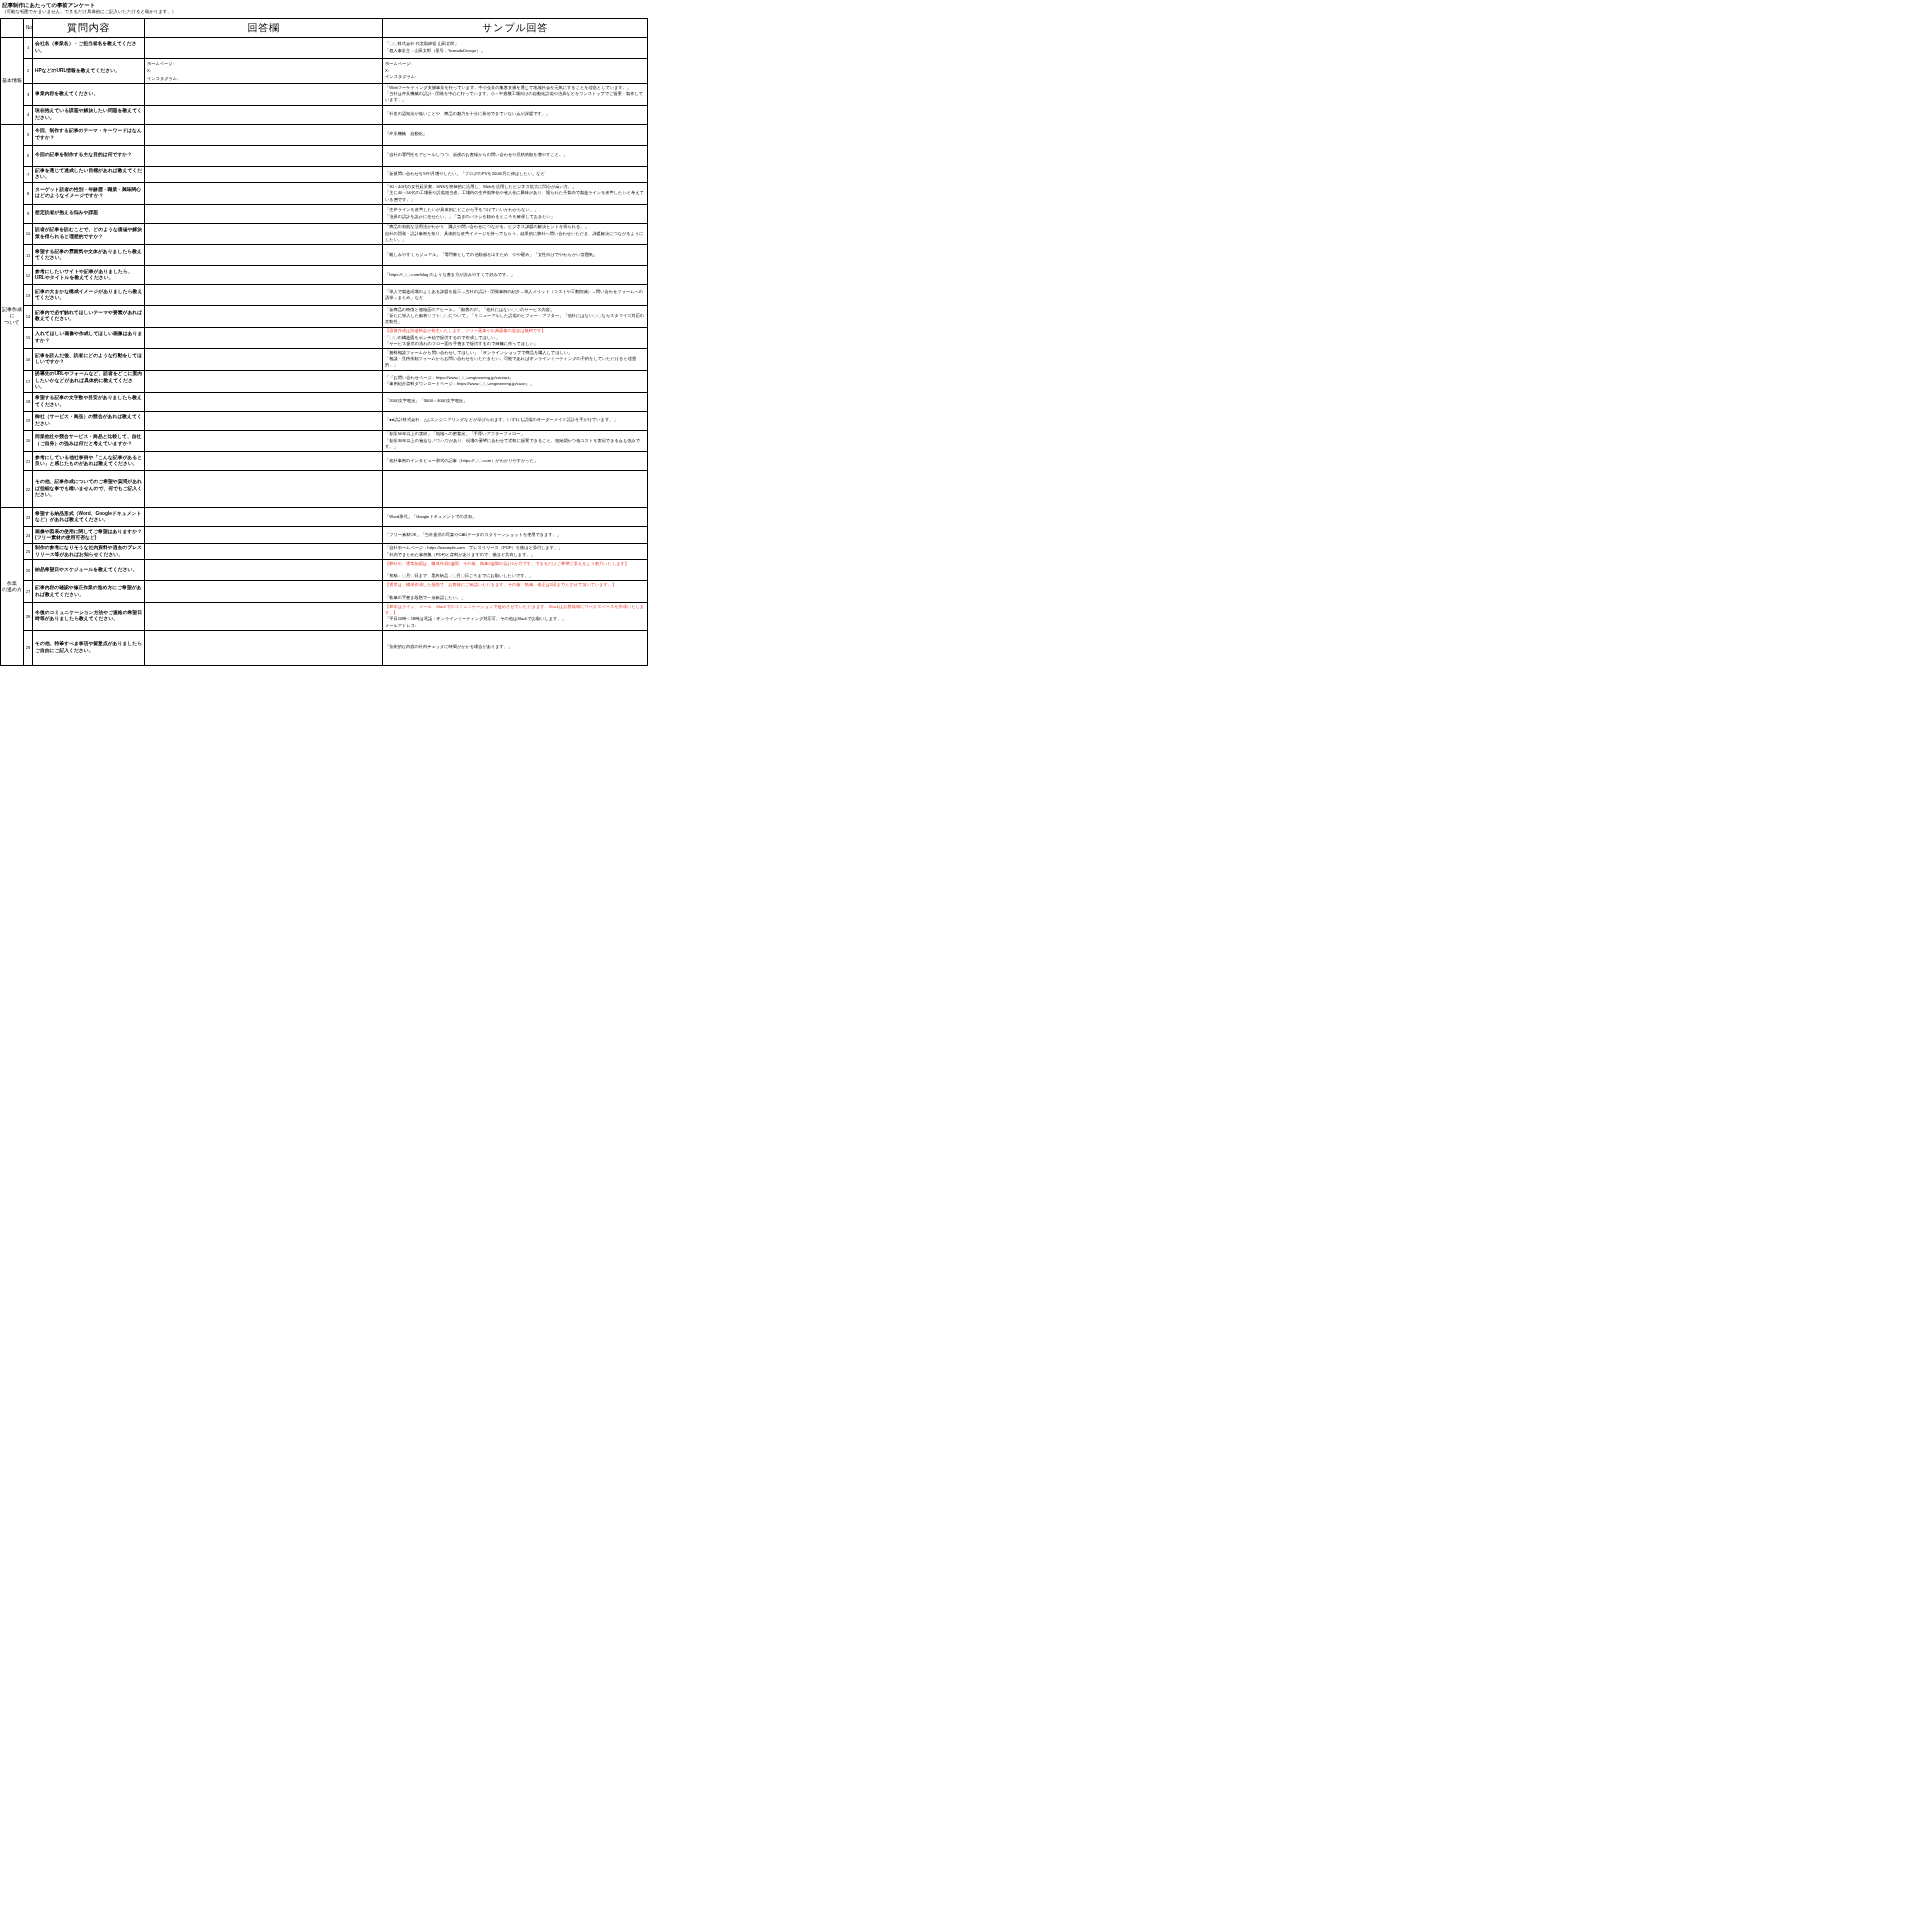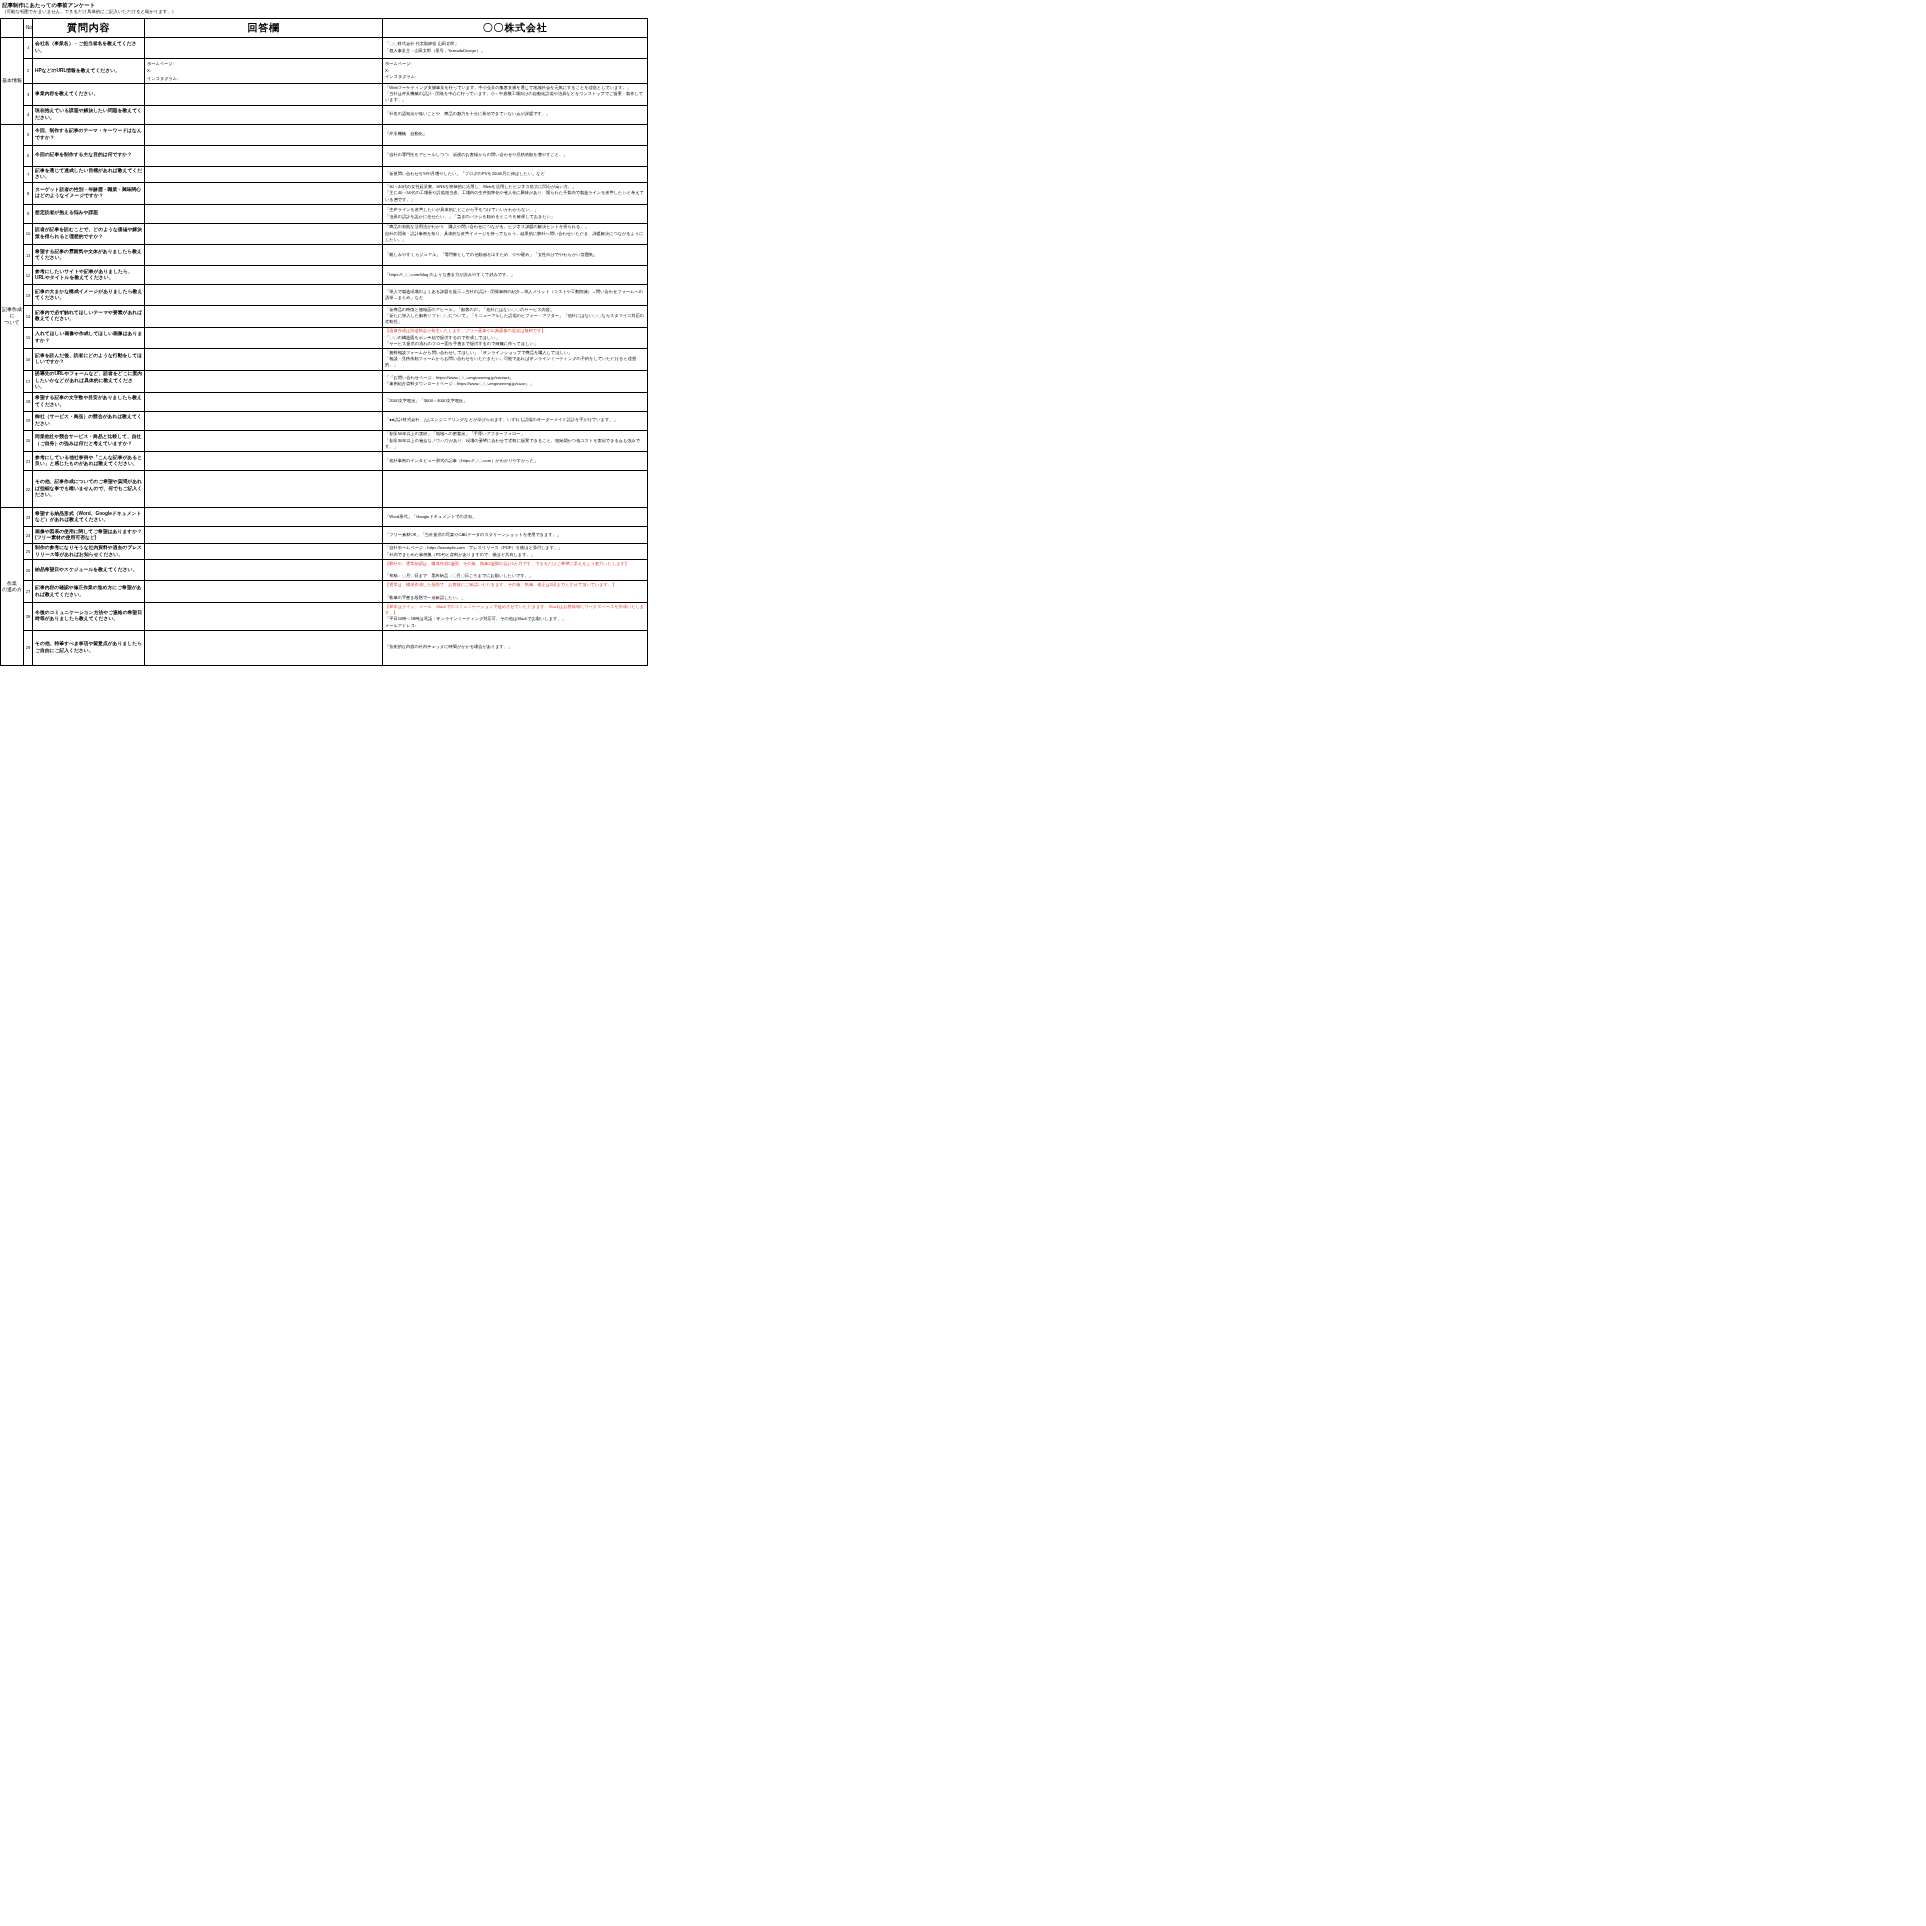--- a/index.html
+++ b/index.html
@@ -8,21 +8,21 @@
   .title-block{padding:2.3px 0 1.5px 2.3px;}
   .title-main{font-size:5.4px;font-weight:bold;line-height:1.25;}
   .title-sub{font-size:4.4px;line-height:1.3;}
   table.survey{border-collapse:collapse;table-layout:fixed;width:647px;
     border:0.8px solid #000;margin-top:1.5px;}
   col.c-cat{width:23px;} col.c-no{width:9.2px;} col.c-q{width:112px;}
   col.c-ans{width:238px;} col.c-sample{width:265px;}
   th,td{border:0.4px solid #000;vertical-align:middle;padding:0.8px 1.9px;
     overflow:hidden;box-sizing:border-box;}
   thead tr{height:19px;}
-  th{background:#fff;font-weight:bold;}
+  th{background:#fff;font-weight:normal;}
   th.big{font-size:10px;letter-spacing:0.8px;}
   th.small{font-size:4.6px;font-weight:normal;}
   td.cat{font-size:5px;text-align:center;white-space:pre-line;line-height:1.35;padding:0.8px 0.4px;}
   td.no{font-size:4.2px;text-align:center;padding:0.8px 0.4px;}
   td.q{font-size:4.8px;font-weight:600;line-height:1.35;white-space:pre-line;}
   td.ans{font-size:4.2px;line-height:1.8;white-space:pre-line;vertical-align:middle;}
   td.sample{font-size:4.2px;line-height:1.5;}
   td.sample .line{min-height:1.1em;}
   td.sample .red{color:#e8392b;}
   tr.group-start td{border-top:0.8px solid #000;}
@@ -44,21 +44,21 @@
         <col class="c-q">
         <col class="c-ans">
         <col class="c-sample">
     </colgroup>
     <thead>
       <tr>
         <th class="small"></th>
         <th class="small">No.</th>
         <th class="big">質問内容</th>
         <th class="big">回答欄</th>
-        <th class="big">〇〇株式会社</th>
+        <th class="big">サンプル回答</th>
       </tr>
     </thead>
     <tbody id="tbody">
         <tr class="group-start" style="height: 21px;">
           <td class="cat" rowspan="4">基本情報</td>
           <td class="no">1</td>
           <td class="q">会社名（事業名）・ご担当者名を教えてください。</td>
           <td class="ans"></td>
           <td class="sample">
             <div class="line">「〇〇株式会社 代表取締役 山田太郎」</div>

